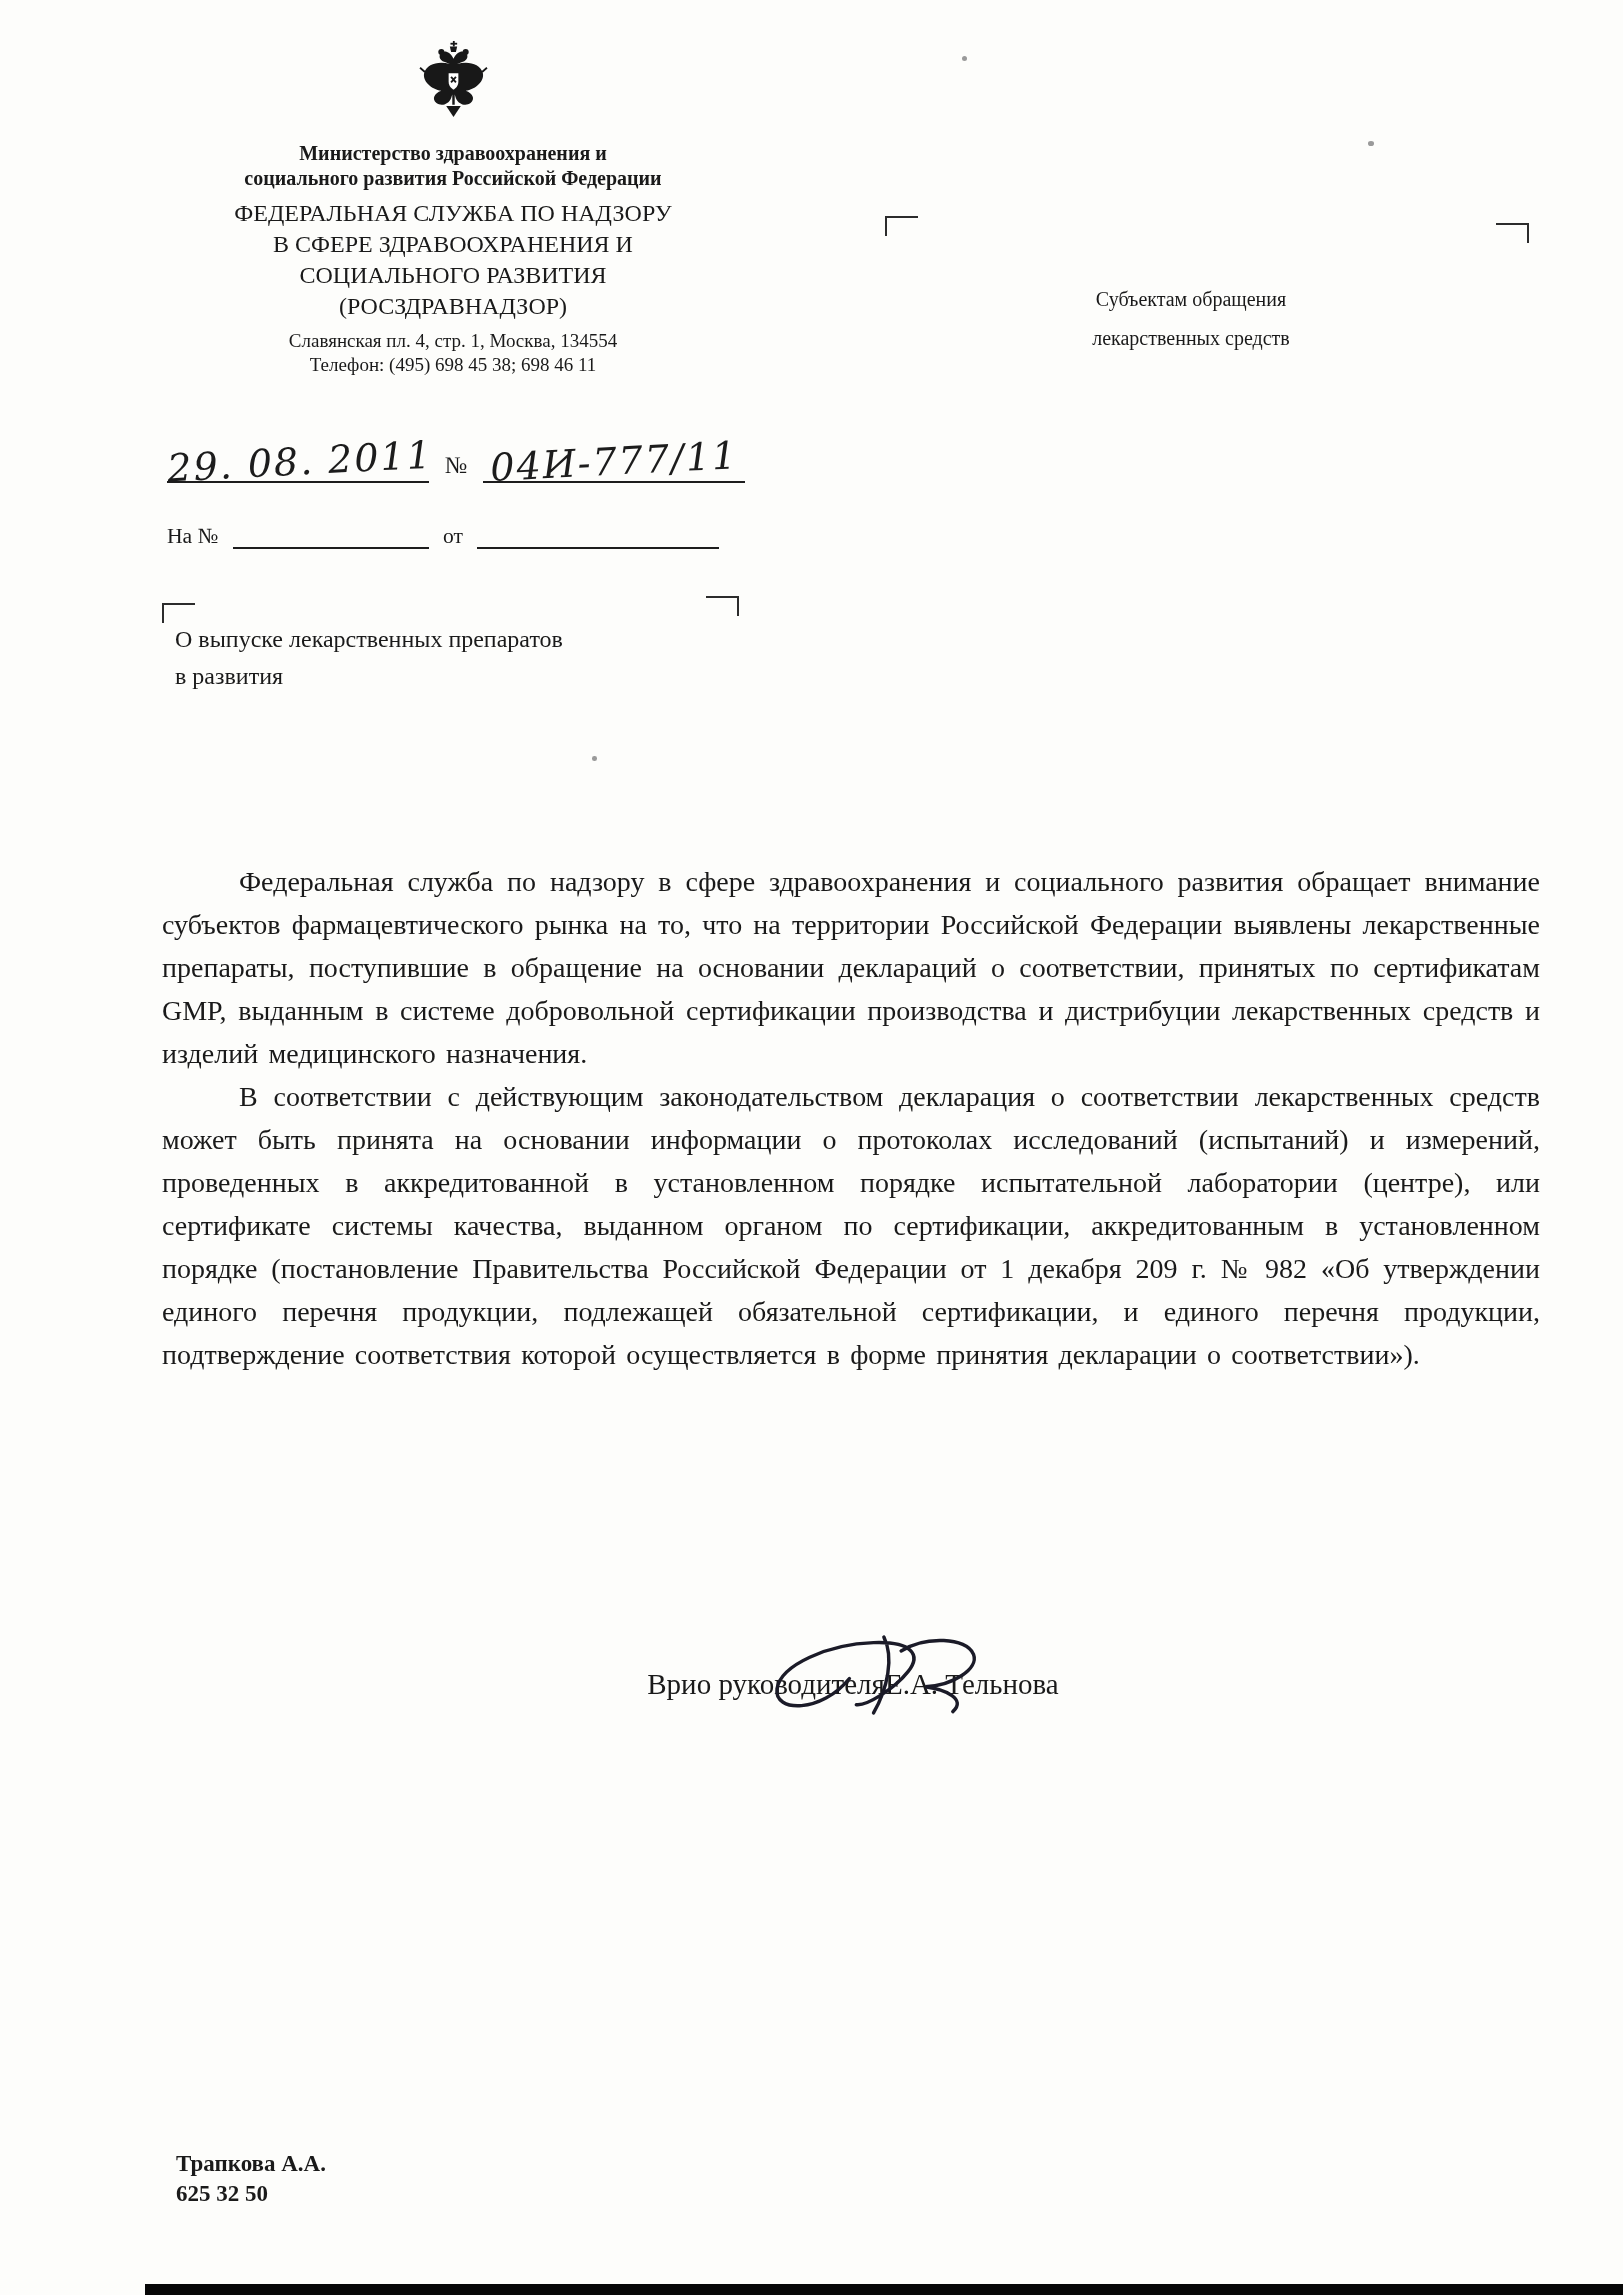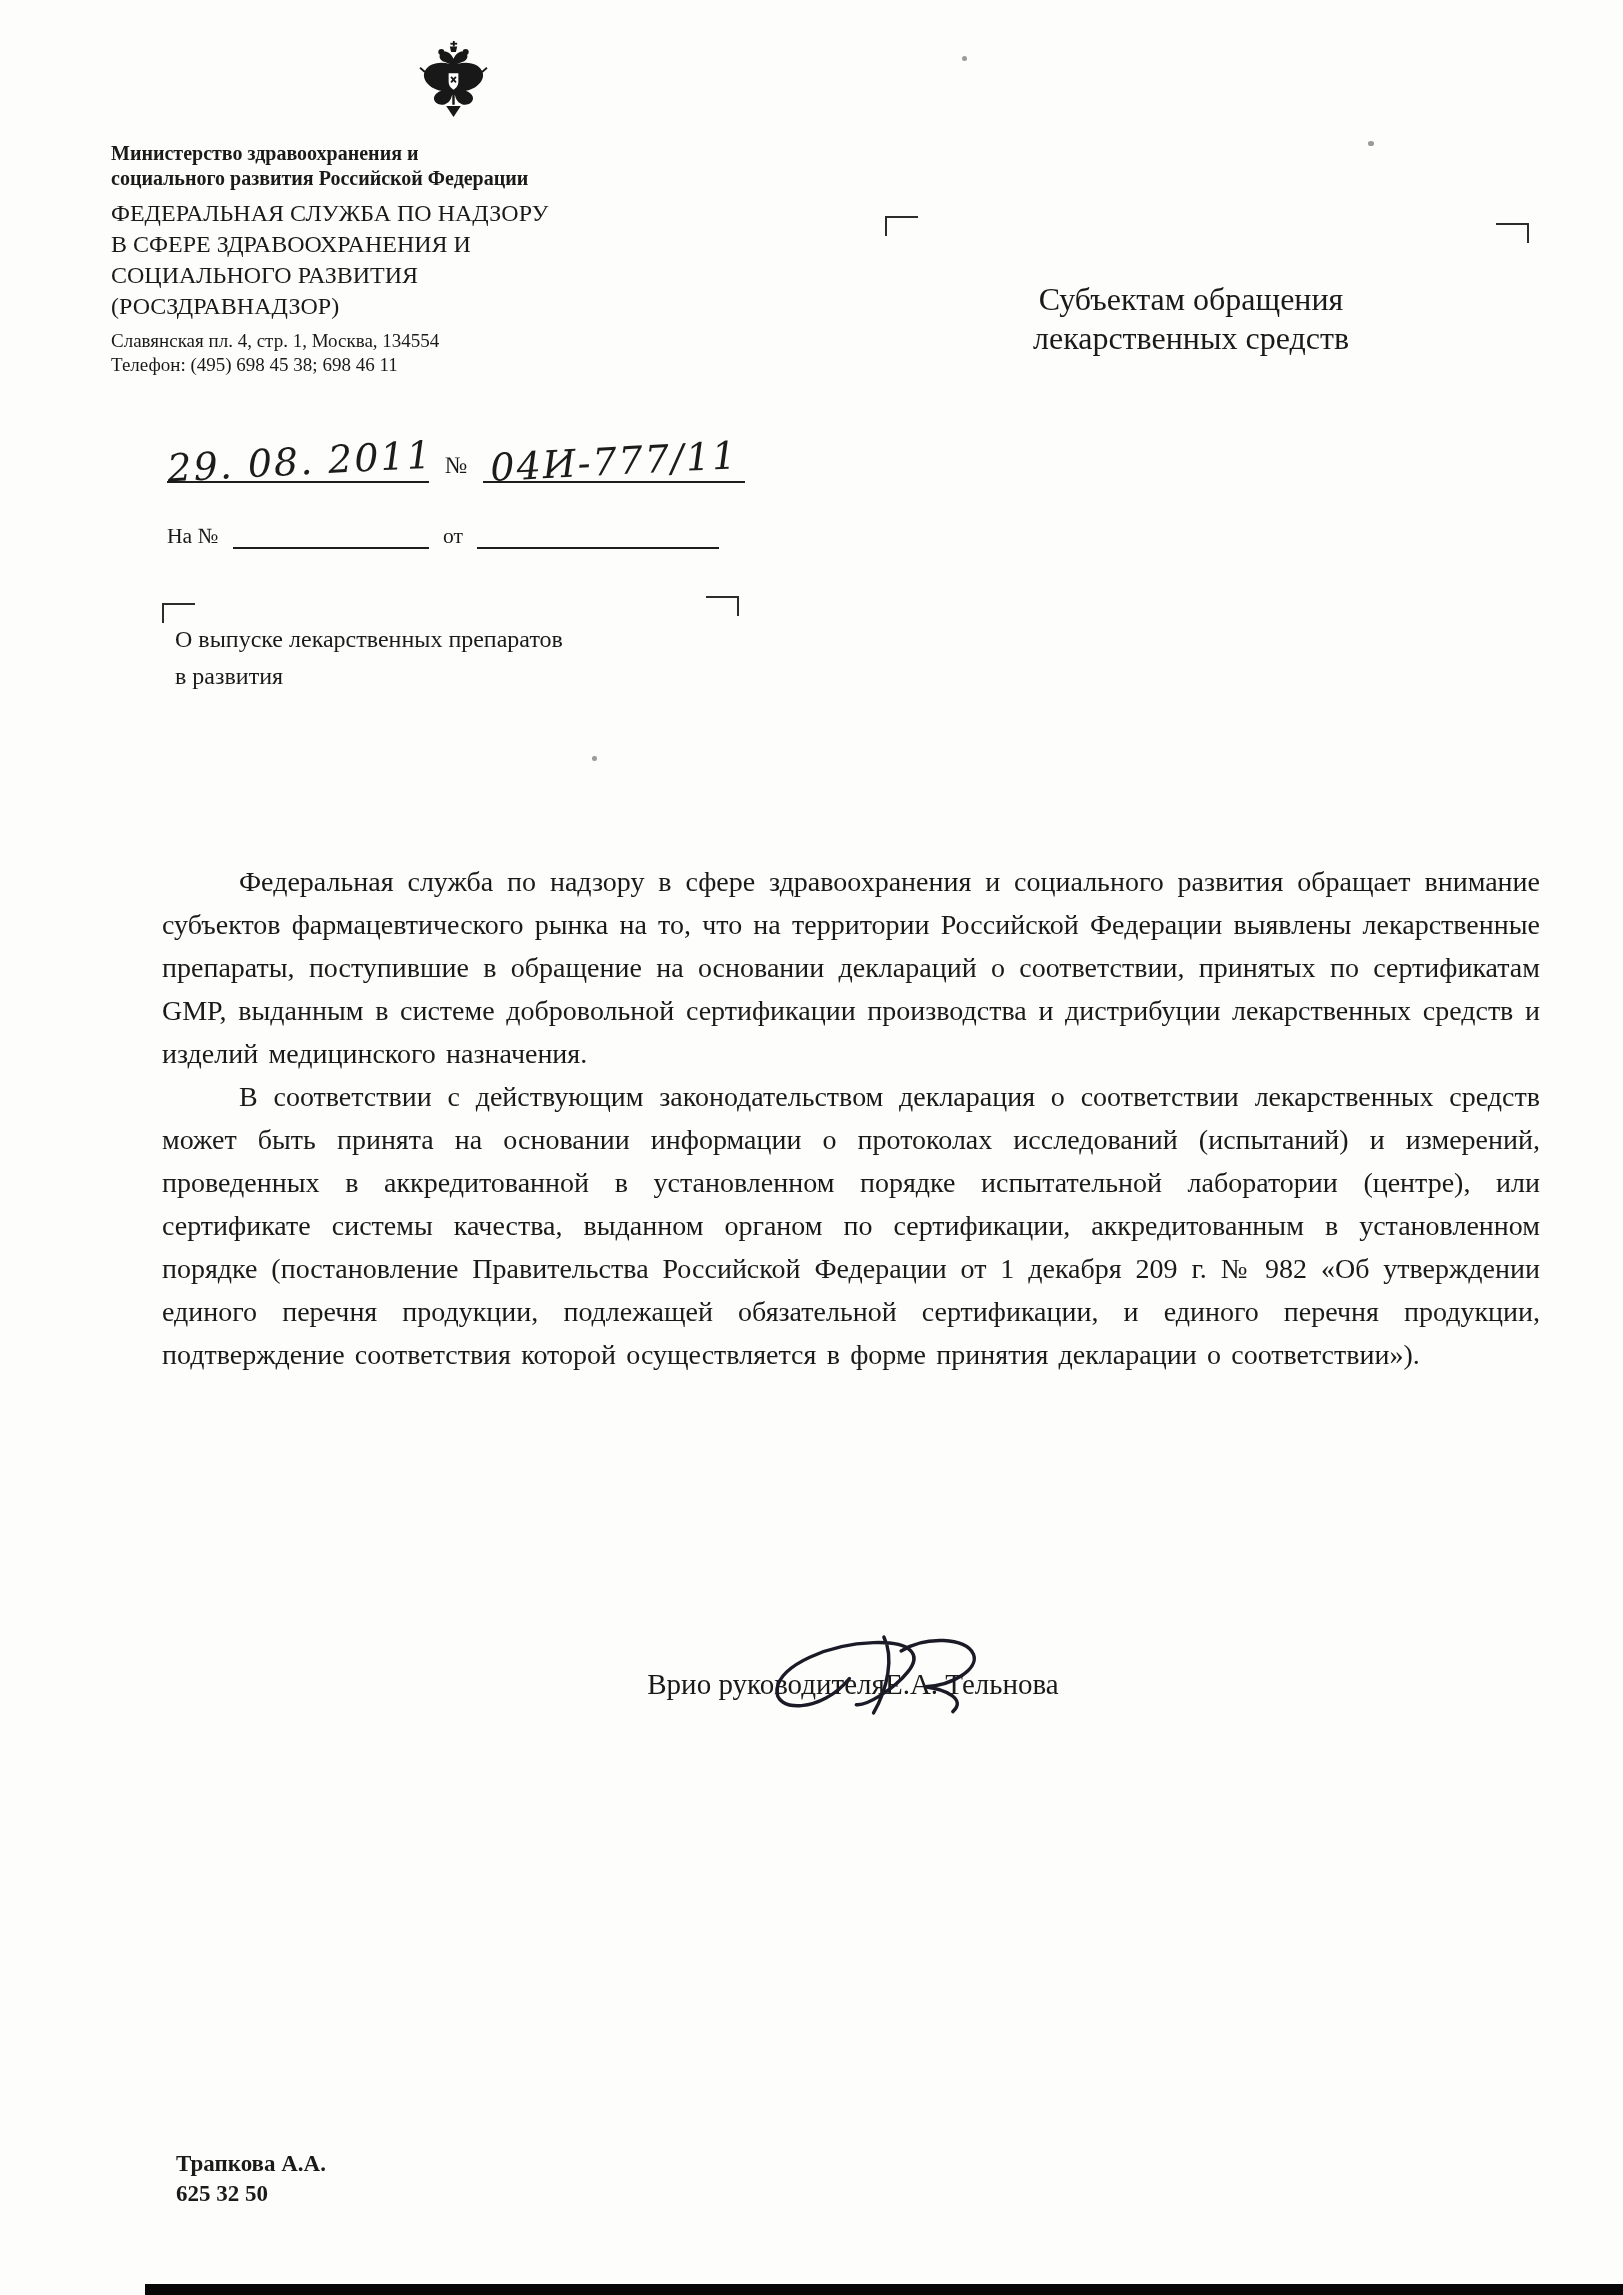--- a/index.html
+++ b/index.html
@@ -12,20 +12,21 @@
     font-family: "Liberation Serif", serif;
     color: #1a1a1a;
     overflow: hidden;
   }
 
   
   .letterhead {
     position: absolute;
     left: 111px; top: 38px;
     width: 684px;
+    text-align: center;
   }
   .emblem-wrap { display: flex; justify-content: center; margin-bottom: 6.5px; }
   .ministry { font-weight: bold; font-size: 20px; line-height: 25px; }
   .service  { font-weight: normal; font-size: 24px; line-height: 31px; margin-top: 7.9px; }
   .addr     { font-size: 19px; line-height: 24px; margin-top: 6.5px; }
 
   
   .refline {
     position: absolute;
     left: 167px; top: 437px;
@@ -60,21 +61,21 @@
   .bracket { position: absolute; width: 31px; height: 17.7px; }
   .bracket.tl { border-top: 2.6px solid #2c2c2c; border-left: 2.6px solid #2c2c2c; }
   .bracket.tr { border-top: 2.6px solid #2c2c2c; border-right: 2.6px solid #2c2c2c; }
 
   
   .recipient {
     position: absolute;
     left: 975px; top: 280px;
     width: 432px;
     text-align: center;
-    font-size: 32px;
+    font-size: 20px;
     line-height: 39px;
   }
 
   
   .subject {
     position: absolute;
     left: 175px; top: 621px;
     font-size: 24px;
     line-height: 37px;
   }

